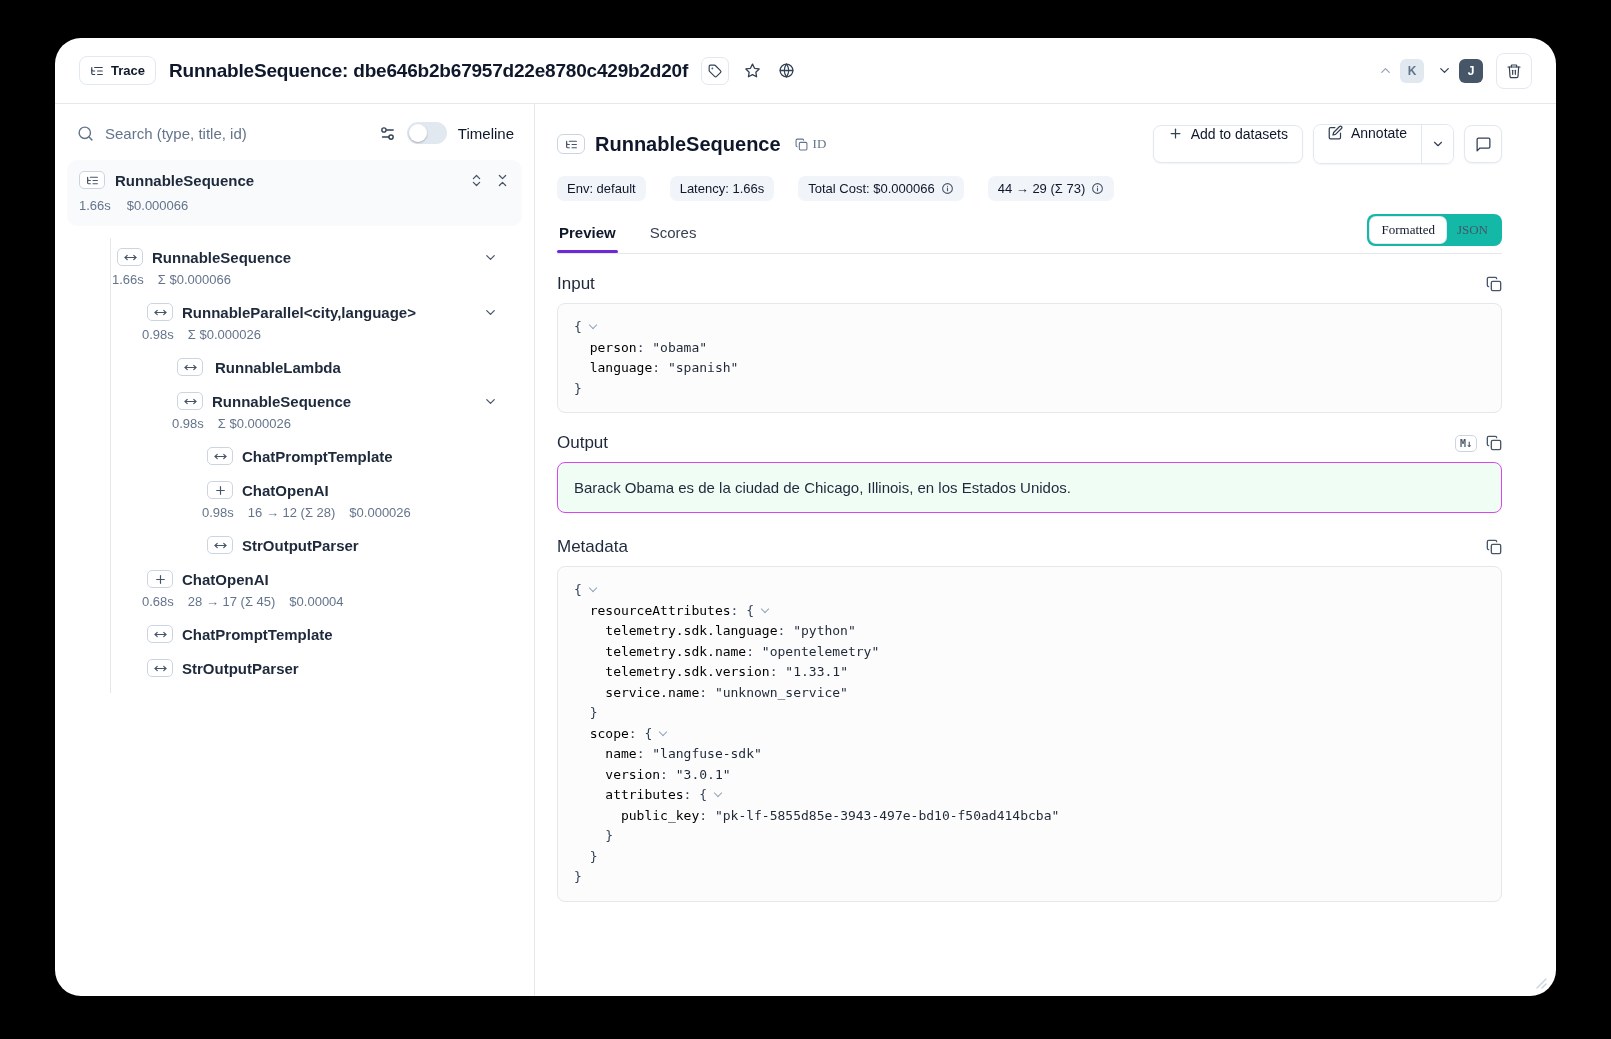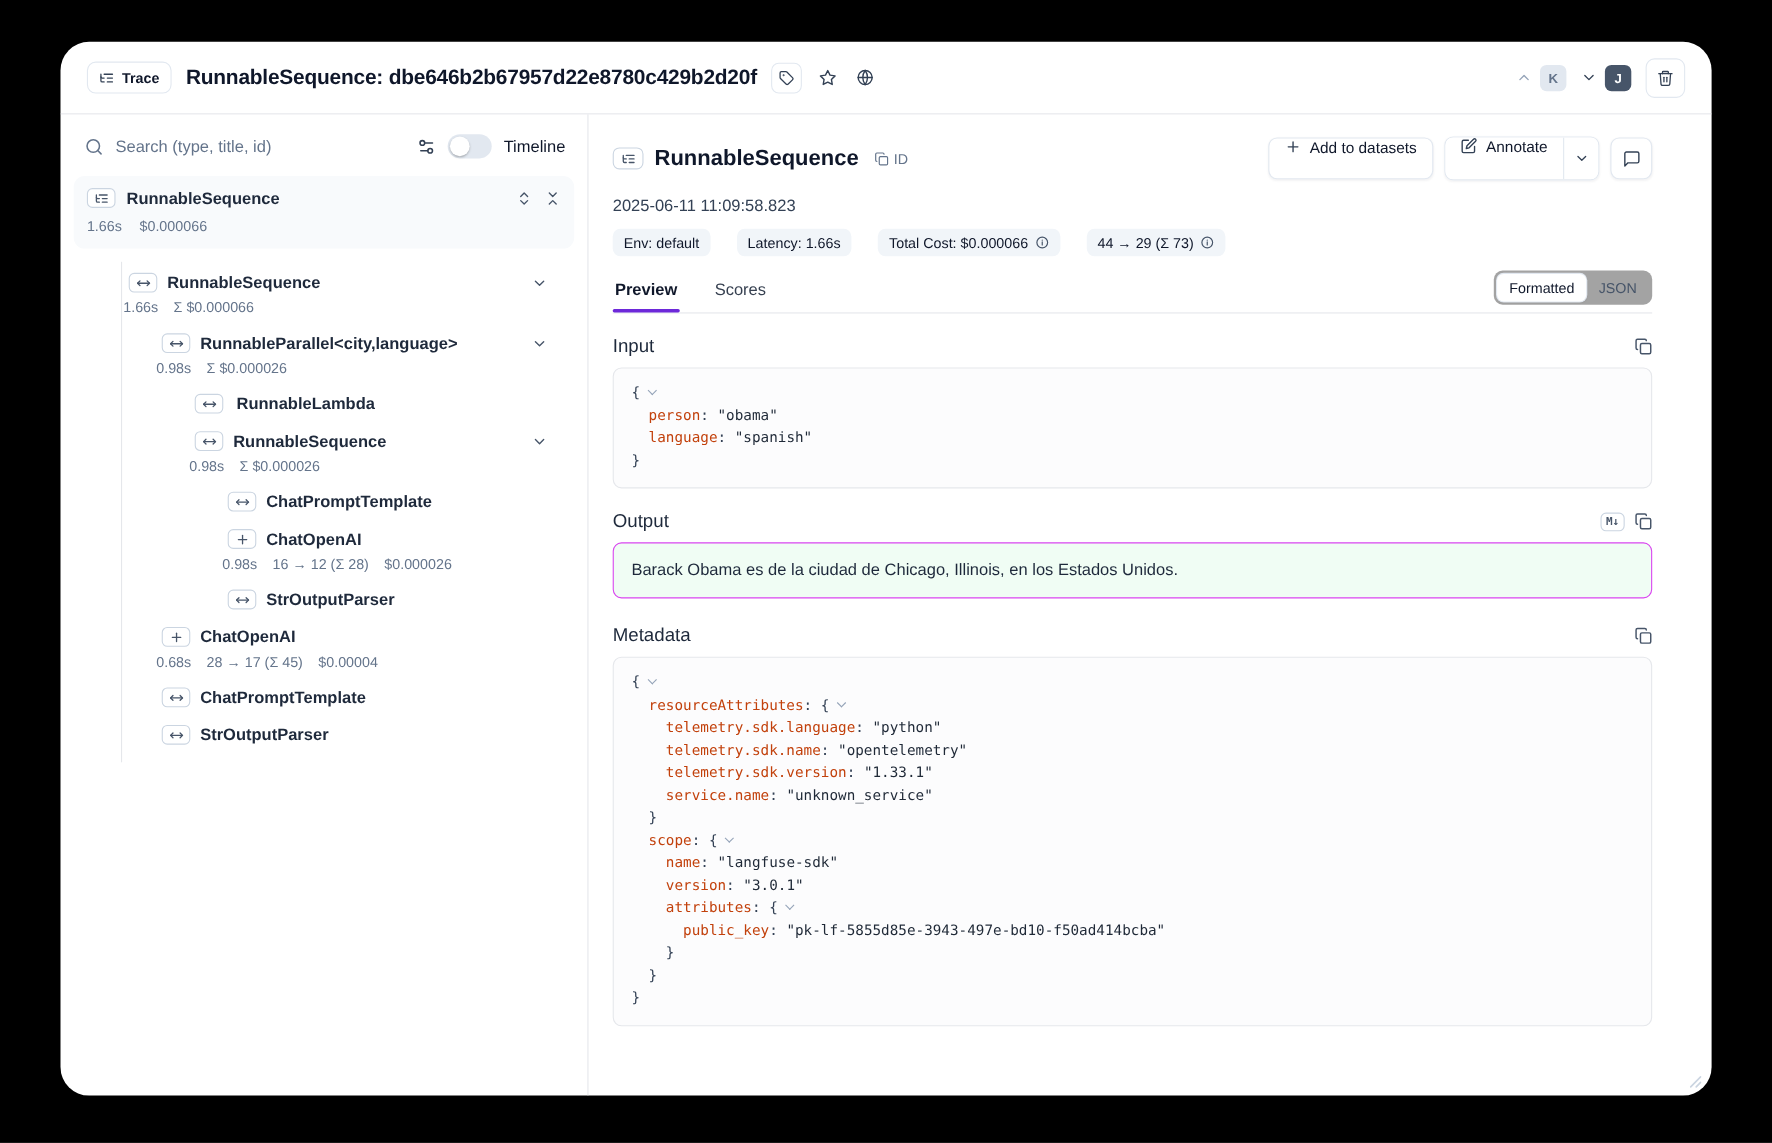--- a/index.html
+++ b/index.html
@@ -66,21 +66,21 @@
   .node-name { font-size:15px; font-weight:600; color:#1e293b; white-space:nowrap; }
   .row-chev { margin-left:auto; margin-right:36px; color:#475569; flex:0 0 auto; }
   .row-chev svg { width:15px; height:15px; }
   .node-stats { display:flex; gap:14px; margin-top:6px; font-size:13px; color:#64748b; }
 
   
   .right { flex:1; min-width:0; padding:20px 54px 20px 22px; overflow:hidden; position:relative; }
   .main-head { display:flex; align-items:center; gap:10px; }
   .main-title { font-size:20px; font-weight:600; color:#0f172a; }
   .id-chip { display:inline-flex; align-items:center; gap:5px; margin-left:4px; background:none; border:none;
-             color:#64748b; font-size:13px; font-weight:500; cursor:pointer; font-family:Liberation Sans, sans-serif; }
+             color:#64748b; font-size:13px; font-weight:500; cursor:pointer; font-family:Liberation Serif, serif; }
   .id-chip svg { width:13px; height:13px; }
   .head-actions { margin-left:auto; display:flex; align-items:center; gap:10px; }
   .btn { display:inline-flex; gap:8px; height:38px; padding:0 14px; border:1px solid #e2e8f0;
          border-radius:8px; background:#fff; font-size:14px; font-weight:500; color:#0f172a; cursor:pointer;
          font-family:inherit; box-shadow:0 1px 2px rgba(16,24,40,.05); white-space:nowrap; }
   .btn svg { width:15px; height:15px; color:#334155; }
   .split { display:inline-flex; border:1px solid #e2e8f0; border-radius:8px; overflow:hidden;
            box-shadow:0 1px 2px rgba(16,24,40,.05); }
   .split .btn { border:none; box-shadow:none; border-radius:0; }
   .chev-seg { display:inline-flex; align-items:center; justify-content:center; width:32px; border-left:1px solid #e2e8f0;
@@ -97,42 +97,42 @@
            padding:5px 10px; font-size:13px; font-weight:500; color:#0f172a; white-space:nowrap; }
   .badge .info-i { width:13px; height:13px; color:#475569; cursor:pointer; }
 
   .tabs-row { display:flex; align-items:center; margin-top:13px; border-bottom:1px solid #e5e7eb; }
   .tabs { display:flex; }
   .tab { background:none; border:none; font-family:inherit; font-size:15px; font-weight:500; color:#374151;
          padding:8px 2px 11px 2px; margin-right:30px; cursor:pointer; position:relative; }
   .tab.active { color:#0f172a; font-weight:600; }
   .tab.active::after { content:""; position:absolute; left:0; right:0; bottom:-1px; height:3px;
                        background:#6d28d9; border-radius:2px; }
-  .format-toggle { margin-left:auto; display:inline-flex; align-items:center; background:#a3a3a3; border-radius:8px;
-                   padding:3px; margin-bottom:7px; }
+  .format-toggle { margin-left:auto; display:inline-flex; align-items:center; background:#14b8a6; border-radius:8px;
+                   padding:3px; margin-bottom:7px;font-family:Liberation Serif, serif; }
   .format-toggle .seg { border:none; background:none; font-family:inherit; font-size:13px; font-weight:500;
                         color:#475569; padding:5px 11px; border-radius:6px; cursor:pointer; }
   .format-toggle .seg.active { background:#fff; color:#0f172a;
                                box-shadow:0 0 0 1px #e2e8f0, 0 1px 2px rgba(0,0,0,.06); }
 
   .section { margin-top:20px; }
   .section.meta { margin-top:24px; }
   .section-head { display:flex; align-items:center; }
   .section-label { font-size:17px; font-weight:400; color:#1e293b; }
   .section-icons { margin-left:auto; display:flex; align-items:center; gap:9px; color:#475569; }
   .icon-sm { width:16px; height:16px; cursor:pointer; }
   .md-chip { display:inline-flex; align-items:center; justify-content:center; border:1px solid #cbd5e1;
              border-radius:5px; padding:2px 4px; font-size:10px; font-weight:700; color:#475569; cursor:pointer;
              font-family:"DejaVu Sans Mono",monospace; }
 
   .code-block { margin-top:9px; border:1px solid #e5e7eb; border-radius:8px; background:#fcfcfd;
                 padding:13px 16px; font-family:"DejaVu Sans Mono",monospace; font-size:13px; line-height:20.5px;
                 color:#334155; }
   .code-line { white-space:pre; }
-  .code-line .k { color:#c2410c; }
+  .code-line .k { color:#000000; }
   .code-line .v { color:#1f2937; }
   .code-line .p { color:#334155; }
   .caret { display:inline-block; width:6px; height:6px; border-right:1.5px solid #94a3b8;
            border-bottom:1.5px solid #94a3b8; transform:rotate(45deg); margin-left:8px; margin-bottom:3px; cursor:pointer; }
 
   .output-box { margin-top:9px; background:#f0fdf4; border:1px solid #d946ef; border-radius:8px;
                 padding:16px; font-size:15px; color:#1e293b; }
 
   .resize-corner { position:absolute; right:9px; bottom:7px; cursor:nwse-resize; }
 </style>
@@ -448,21 +448,20 @@
             </span>
           </div>
           <button class="chat-btn">
             <svg viewBox="0 0 24 24" fill="none" stroke="currentColor" stroke-width="1.8" stroke-linecap="round" stroke-linejoin="round">
                 <path d="M21 15a2 2 0 0 1-2 2H7l-4 4V5a2 2 0 0 1 2-2h14a2 2 0 0 1 2 2z"></path>
               </svg>
           </button>
         </div>
       </div>
 
-      <div class="timestamp">2025-06-11 11:09:58.823</div>
 
       <div class="badge-row">
           <div class="badge">
             <span>Env: default</span>
           </div>
           <div class="badge">
             <span>Latency: 1.66s</span>
           </div>
           <div class="badge">
             <span>Total Cost: $0.000066</span>

